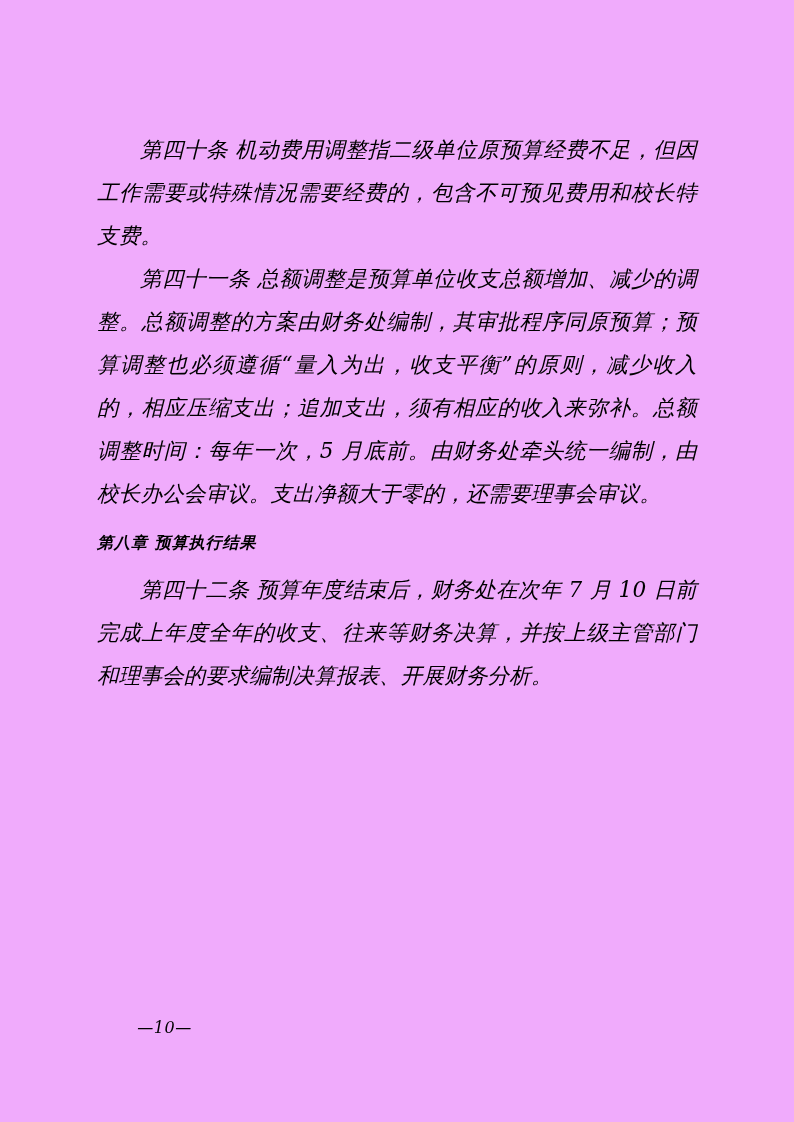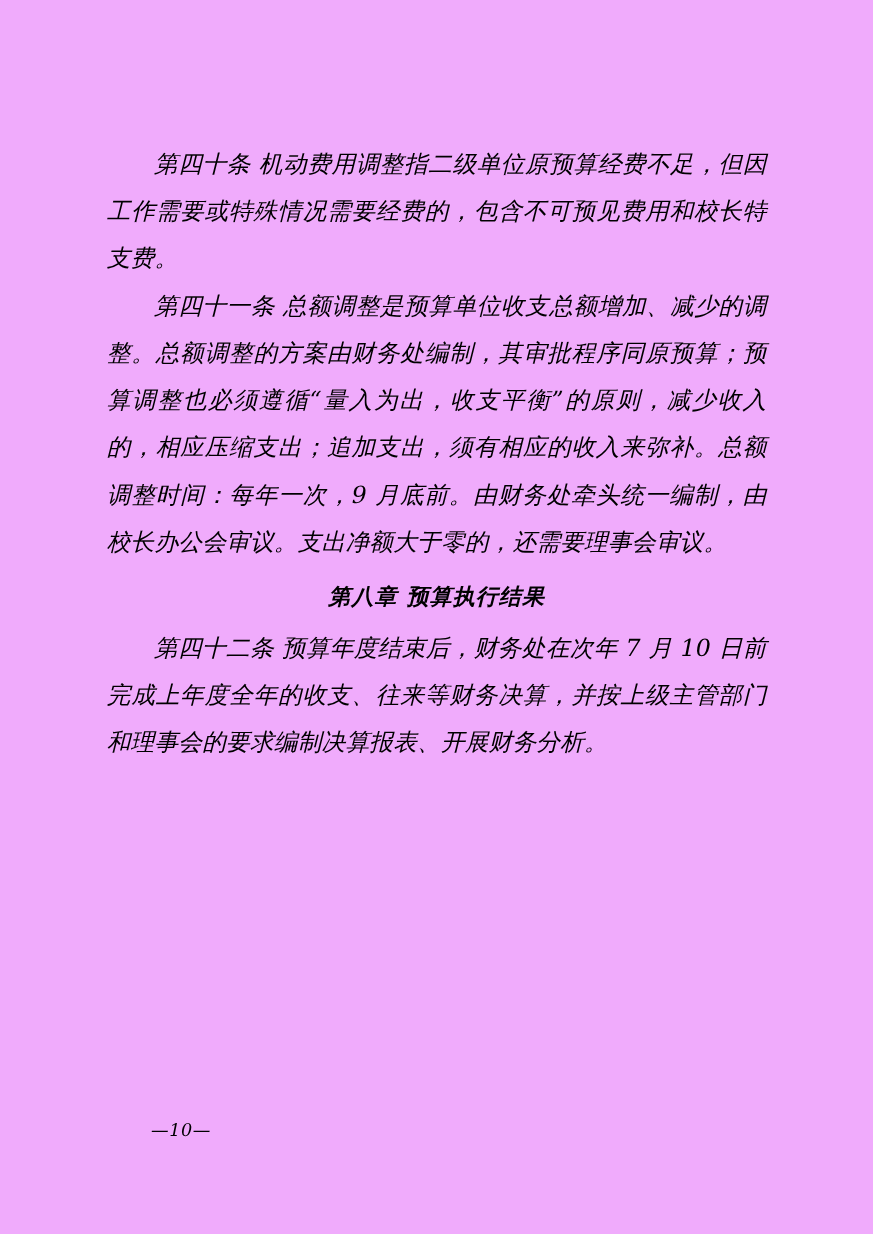--- a/index.html
+++ b/index.html
@@ -30,23 +30,22 @@
     font-size: 21.5px;
     line-height: 43px;
     text-align: justify;
     text-justify: inter-ideograph;
     text-indent: 2em;
     margin: 0;
     letter-spacing: 0.2px;
     font-family: "DejaVu Serif", "Liberation Serif", serif;
   }
   .chapter-heading {
-    font-size: 20px;
+    font-size: 16px;
     line-height: 43px;
-    text-align: center;
     font-weight: bold;
     margin: 0;
     margin-top: 6px;
     margin-bottom: 4px;
     letter-spacing: 1px;
     font-family: "DejaVu Sans", "Liberation Sans", sans-serif;
   }
   .page-number {
     position: absolute;
     left: 0;
@@ -66,21 +65,21 @@
 </head>
 <body>
 
 <div class="page">
   <div class="content">
 
     <p class="para">第四十条  机动费用调整指二级单位原预算经费不足，但因工作需要或特殊情况需要经费的，包含不可预见费用和校长特支费。</p>
 
 
 
-    <p class="para">第四十一条  总额调整是预算单位收支总额增加、减少的调整。总额调整的方案由财务处编制，其审批程序同原预算；预算调整也必须遵循“量入为出，收支平衡”的原则，减少收入的，相应压缩支出；追加支出，须有相应的收入来弥补。总额调整时间：每年一次，9 月底前。由财务处牵头统一编制，由校长办公会审议。支出净额大于零的，还需要理事会审议。</p>
+    <p class="para">第四十一条  总额调整是预算单位收支总额增加、减少的调整。总额调整的方案由财务处编制，其审批程序同原预算；预算调整也必须遵循“量入为出，收支平衡”的原则，减少收入的，相应压缩支出；追加支出，须有相应的收入来弥补。总额调整时间：每年一次，5 月底前。由财务处牵头统一编制，由校长办公会审议。支出净额大于零的，还需要理事会审议。</p>
 
 
     <h2 class="chapter-heading">第八章   预算执行结果</h2>
 
     <p class="para">第四十二条  预算年度结束后，财务处在次年 7 月 10 日前完成上年度全年的收支、往来等财务决算，并按上级主管部门和理事会的要求编制决算报表、开展财务分析。</p>
 
   </div>
 
   <div class="page-number">
     <span class="pn-inner">—10—</span>

